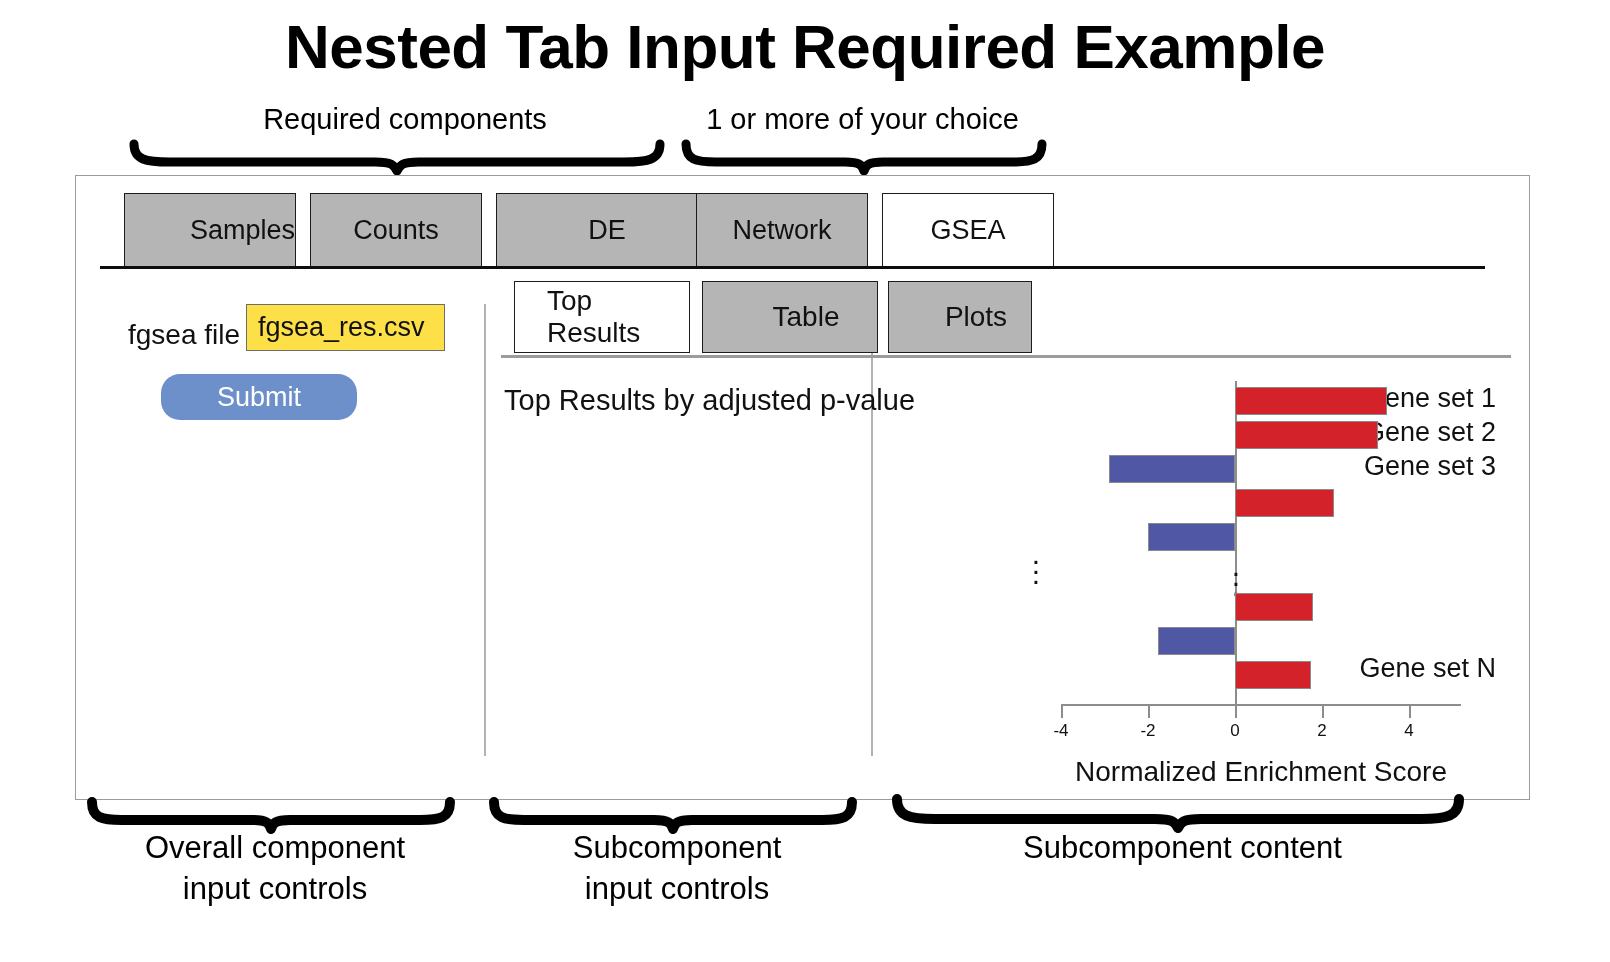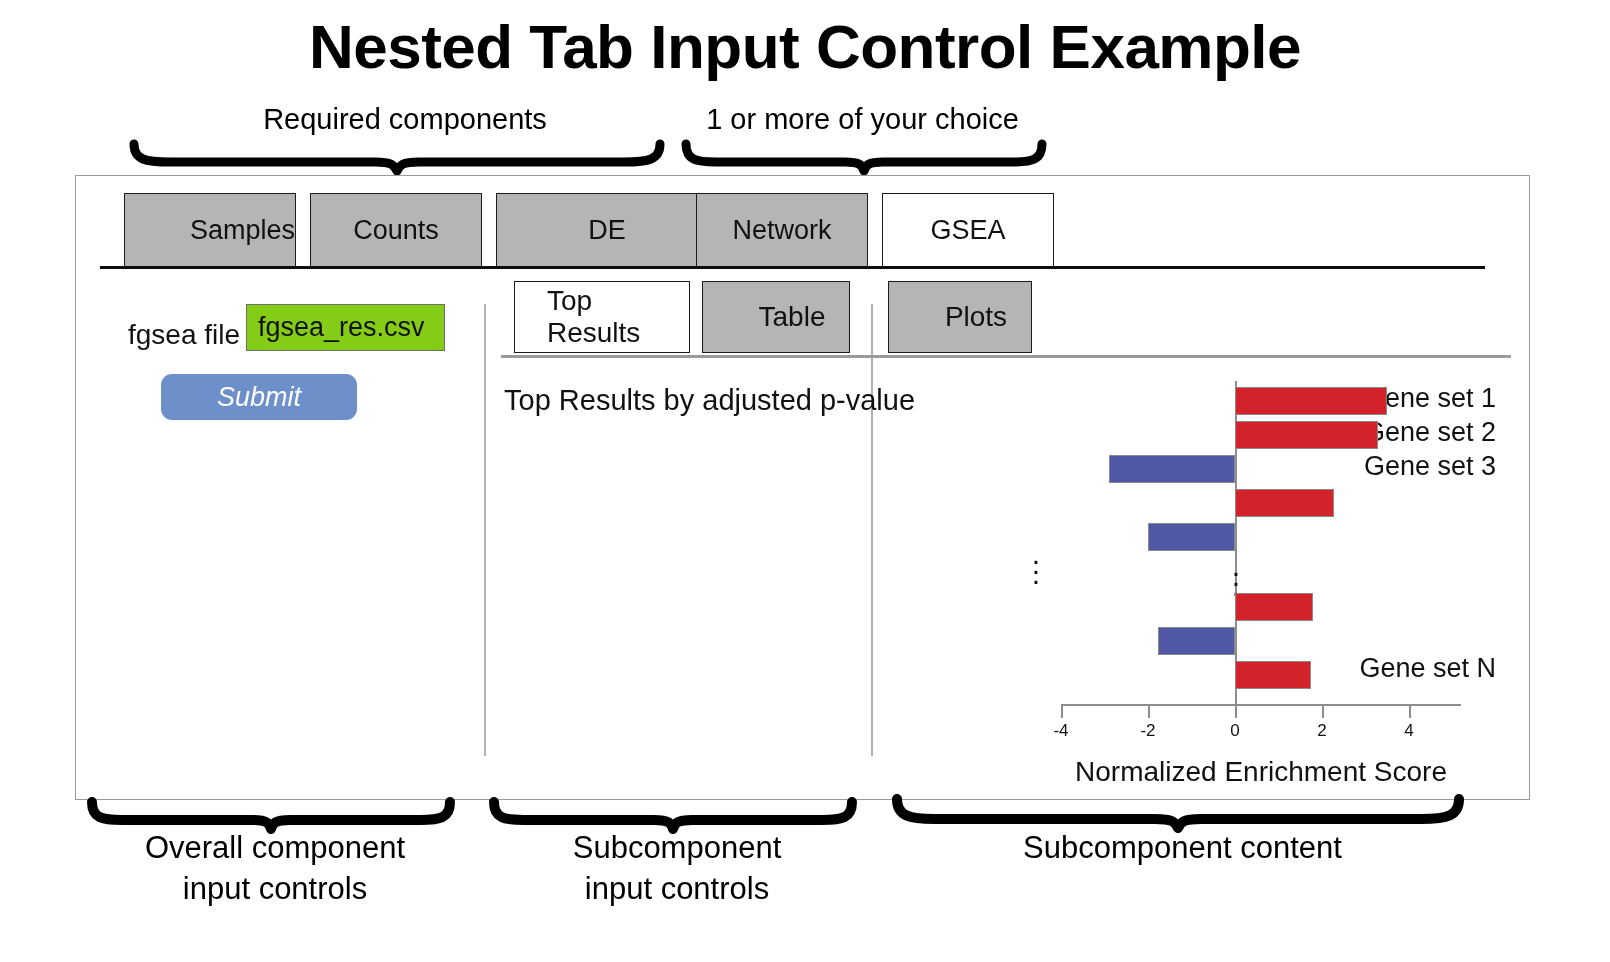--- a/index.html
+++ b/index.html
@@ -57,34 +57,33 @@
   }
 
   
   .fgsea-label {
     position: absolute; left: 52px; top: 143px;
     font-size: 28px; color: #111; white-space: nowrap;
   }
   .file-input {
     position: absolute; left: 170px; top: 128px;
     width: 199px; height: 47px;
-    border: 1.3px solid #6e6e6e; background: #84cc16;
+    border: 1.3px solid #6e6e6e; background: #fde047;
     display: flex; align-items: center;
     padding-left: 11px;
     font-size: 27px; color: #111;
   }
   .submit-btn {
     position: absolute; left: 85px; top: 198px;
-    width: 196px; height: 46px; border-radius: 11px;
+    width: 196px; height: 46px; border-radius: 19px;
     background: #6d90ca; border: none;
     color: #fff; font-size: 27px;
     display: flex; align-items: center; justify-content: center;
     cursor: pointer;
     font-family: "Liberation Sans", sans-serif;
-    font-style: italic;
   }
 
   
   .subtabbar { position: absolute; left: 438px; top: 105px; height: 72px; }
   .subtab {
     position: absolute; top: 0; height: 72px;
     border: 1.3px solid #1c1c1c;
     display: flex; align-items: center; justify-content: center;
     font-size: 28px; color: #111; background: #b5b5b5; padding-left: 32px;
   }
@@ -154,21 +153,21 @@
     position: absolute; text-align: center; color: #000;
     font-size: 31px; line-height: 1.32; white-space: pre-line;
     font-family: "Liberation Sans", sans-serif;
   }
 </style>
 </head>
 <body>
 
 <div id="stage">
 
-  <div class="page-title">Nested Tab Input Control Example</div>
+  <div class="page-title">Nested Tab Input Required Example</div>
 
   <div class="anno-label" style="left:240px; top:103px; width:330px;">Required components</div>
   <div class="anno-label" style="left:680px; top:103px; width:365px;">1 or more of your choice</div>
 
   <div class="brace" style="left:130px; top:140px;">
     <svg width="535" height="32" viewBox="0 0 535 32">
       <path d="M4 4 C4 20, 16 22, 40 22 L245 22 C262 22, 264 25, 267 31 C270 25, 272 22, 289 22 L494 22 C518 22, 530 20, 530 4" fill="none" stroke="#000" stroke-width="9" stroke-linecap="round" stroke-linejoin="round"></path>
     </svg>
   </div>
   <div class="brace" style="left:682px; top:140px;">
@@ -202,21 +201,21 @@
     <div class="vdiv" style="left:795px; top:128px; height:452px;"></div>
 
     <div class="fgsea-label">fgsea file</div>
     <div class="file-input" title="fgsea_res.csv">fgsea_res.csv</div>
     <div class="submit-btn">Submit</div>
 
     <div class="subtabbar">
       <div class="subtab active" style="left:0px; width:176px;">
         <span>Top Results</span>
       </div>
-      <div class="subtab" style="left:188px; width:148px;">
+      <div class="subtab" style="left:188px; width:176px;">
         <span>Table</span>
       </div>
       <div class="subtab" style="left:374px; width:144px;">
         <span>Plots</span>
       </div>
     </div>
     <div class="subtabline"></div>
 
     <div class="slider-title">Top Results by adjusted p-value</div>
 

